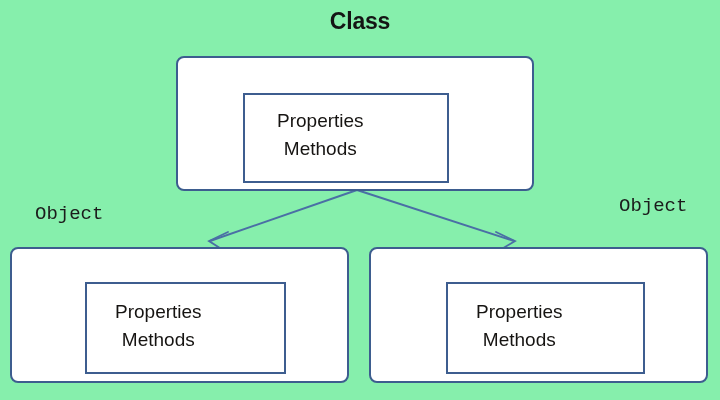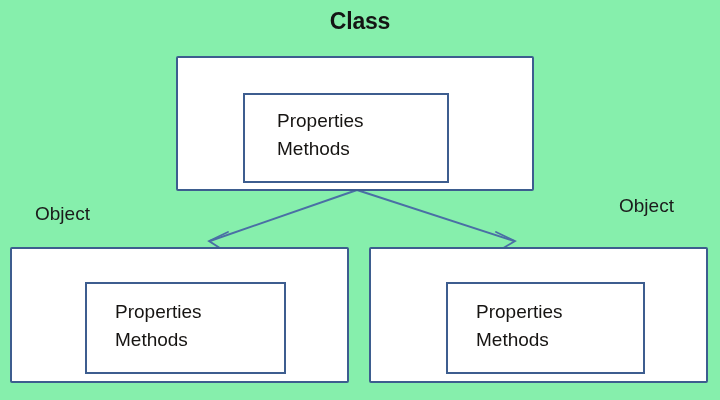--- a/index.html
+++ b/index.html
@@ -29,22 +29,23 @@
     font-weight: bold;
     color: #141414;
     letter-spacing: -0.2px;
   }
 
   
   .node-box {
     position: absolute;
     box-sizing: border-box;
     border: 2.5px solid #3d5d8f;
-    border-radius: 2px;
+    border-radius: 8px;
     background: #ffffff;
+    text-align: center;
   }
   .class-box   { left: 176px; top: 56px;  width: 358px; height: 135px; }
   .object-box-left  { left: 10px;  top: 247px; width: 339px; height: 136px; }
   .object-box-right { left: 369px; top: 247px; width: 339px; height: 136px; }
 
   
   .inner-box {
     position: absolute;
     box-sizing: border-box;
     border: 2.5px solid #3d5d8f;
@@ -69,20 +70,21 @@
     top: 14px;
   }
   .inner-text .line { display: block; }
 
   
   .object-label {
     position: absolute;
     font-size: 19px;
     color: #1b1b1b;
     white-space: nowrap;
+    font-family: Liberation Mono, monospace;
   }
   .object-label-left  { left: 35px;  top: 203px; }
   .object-label-right { left: 619px; top: 195px; }
 
   
   #arrow-layer {
     position: absolute;
     left: 0;
     top: 0;
     width: 720px;

